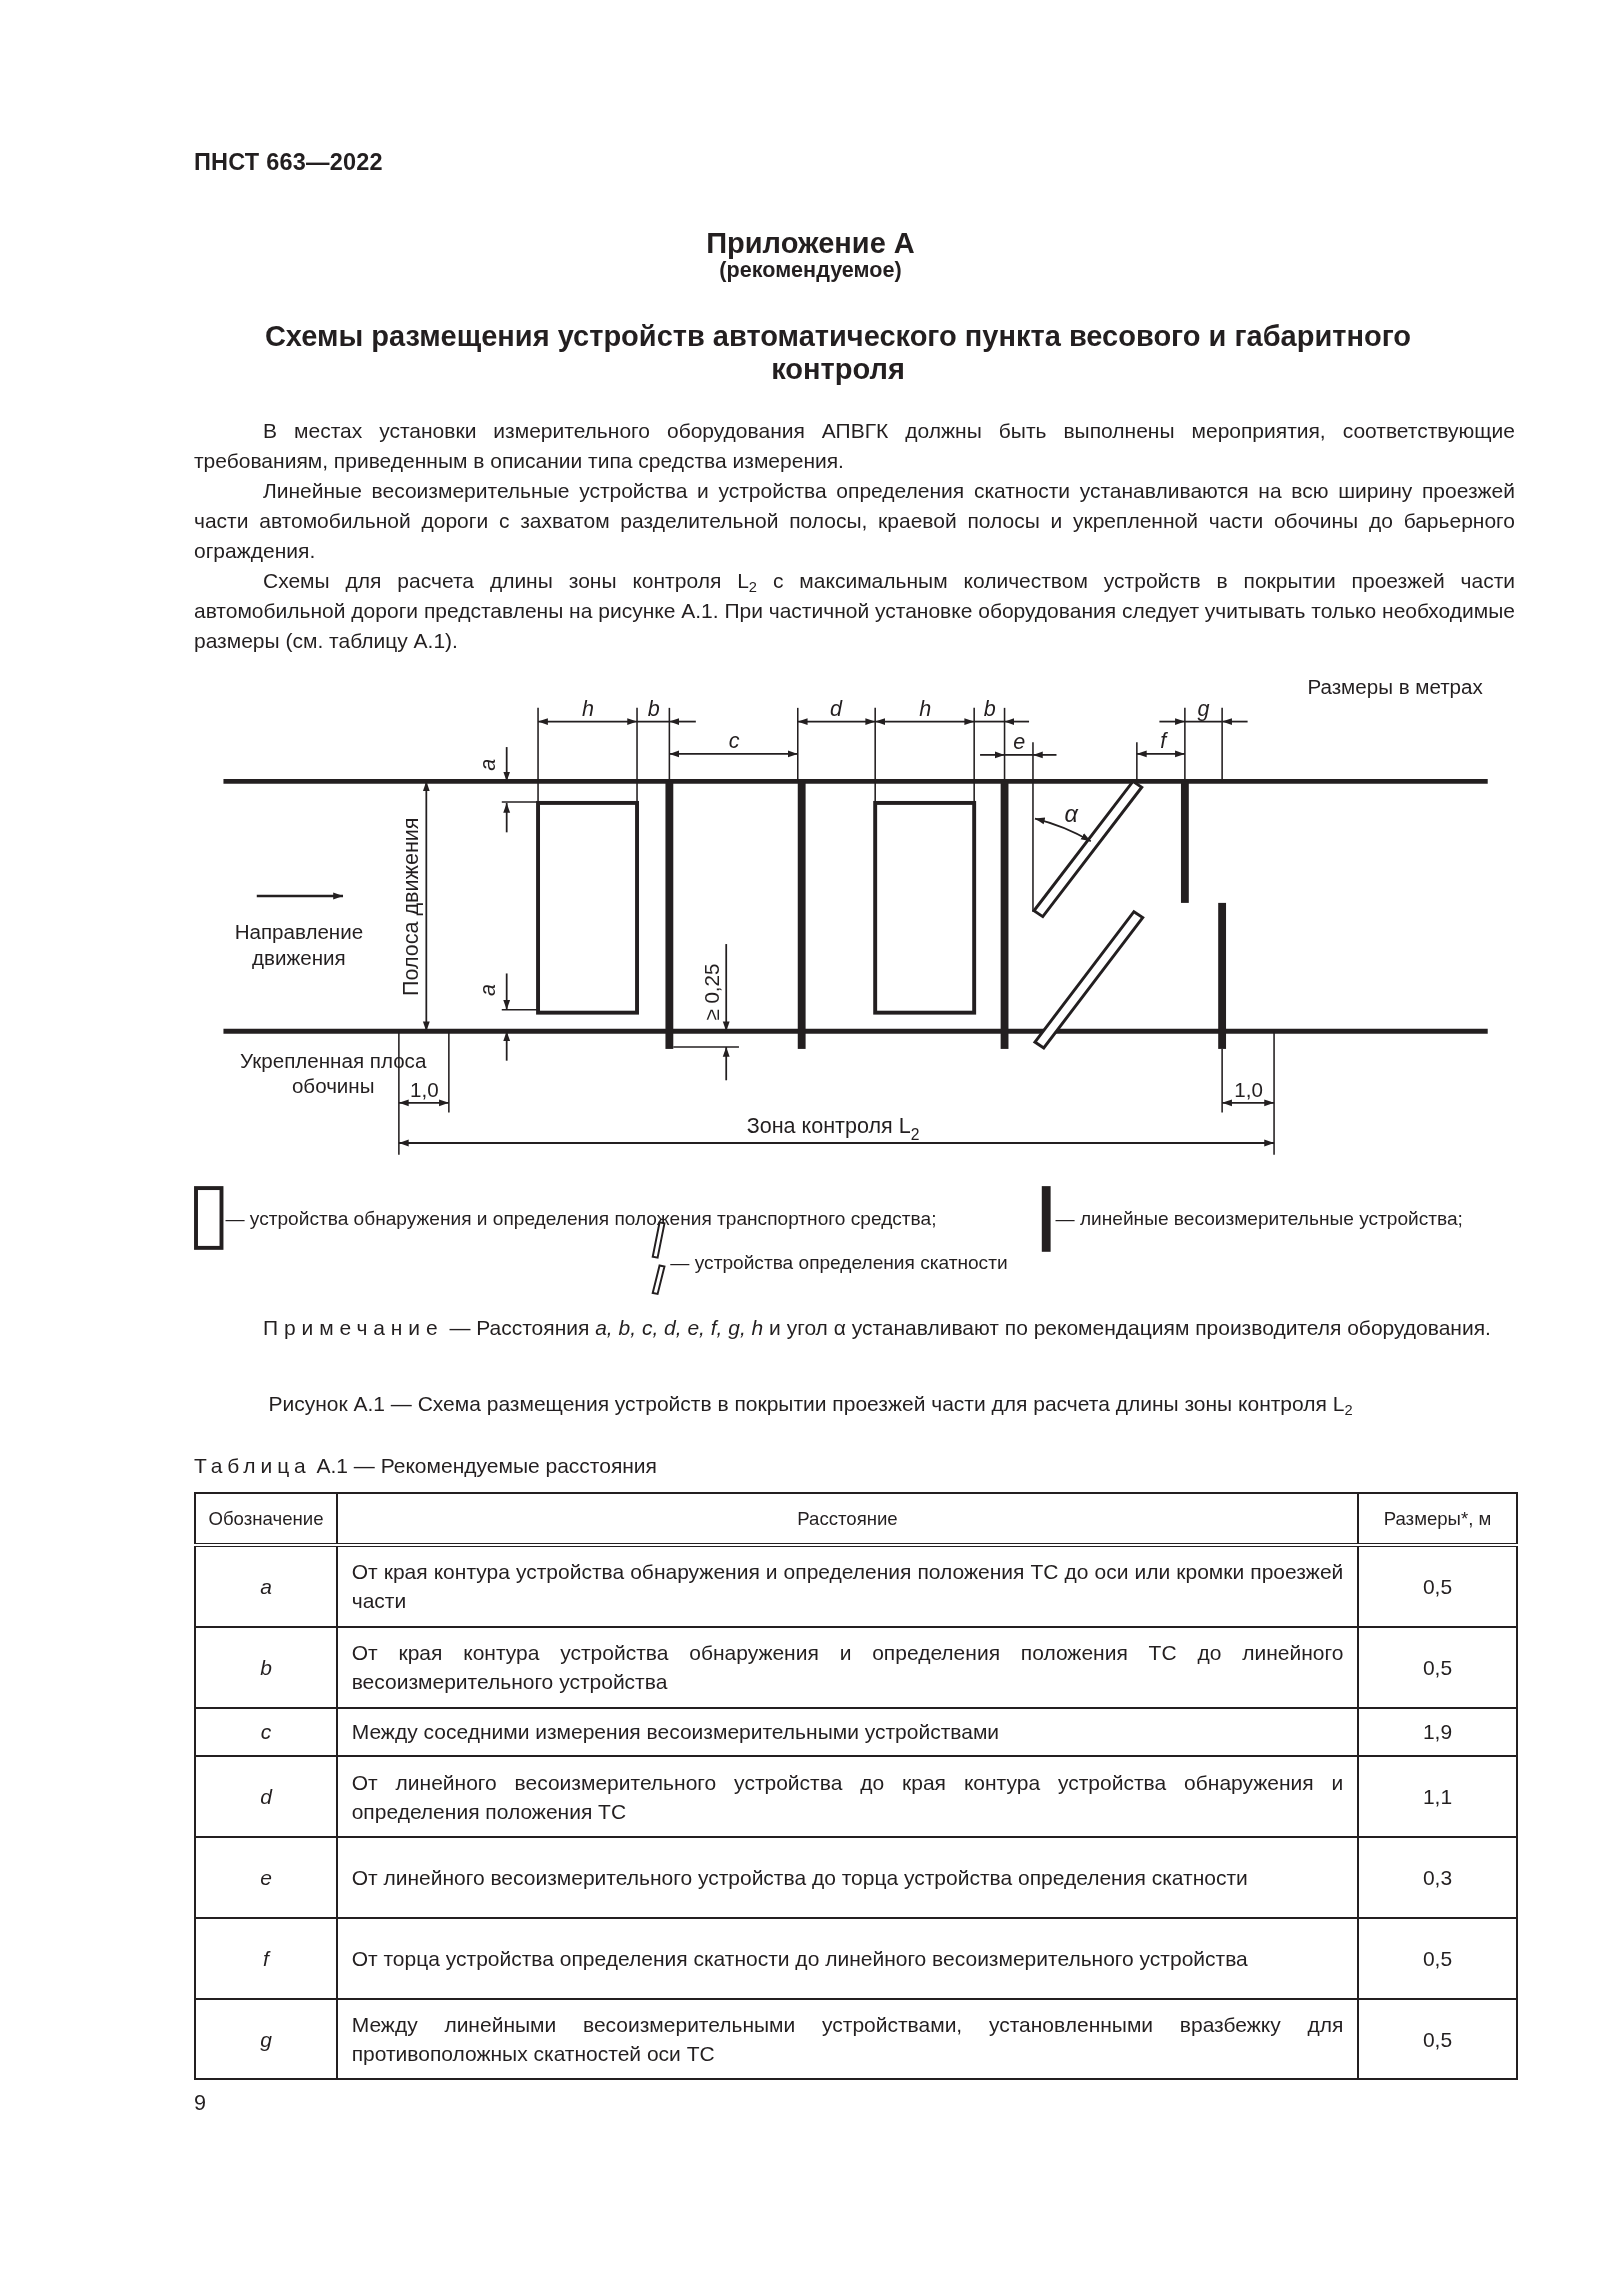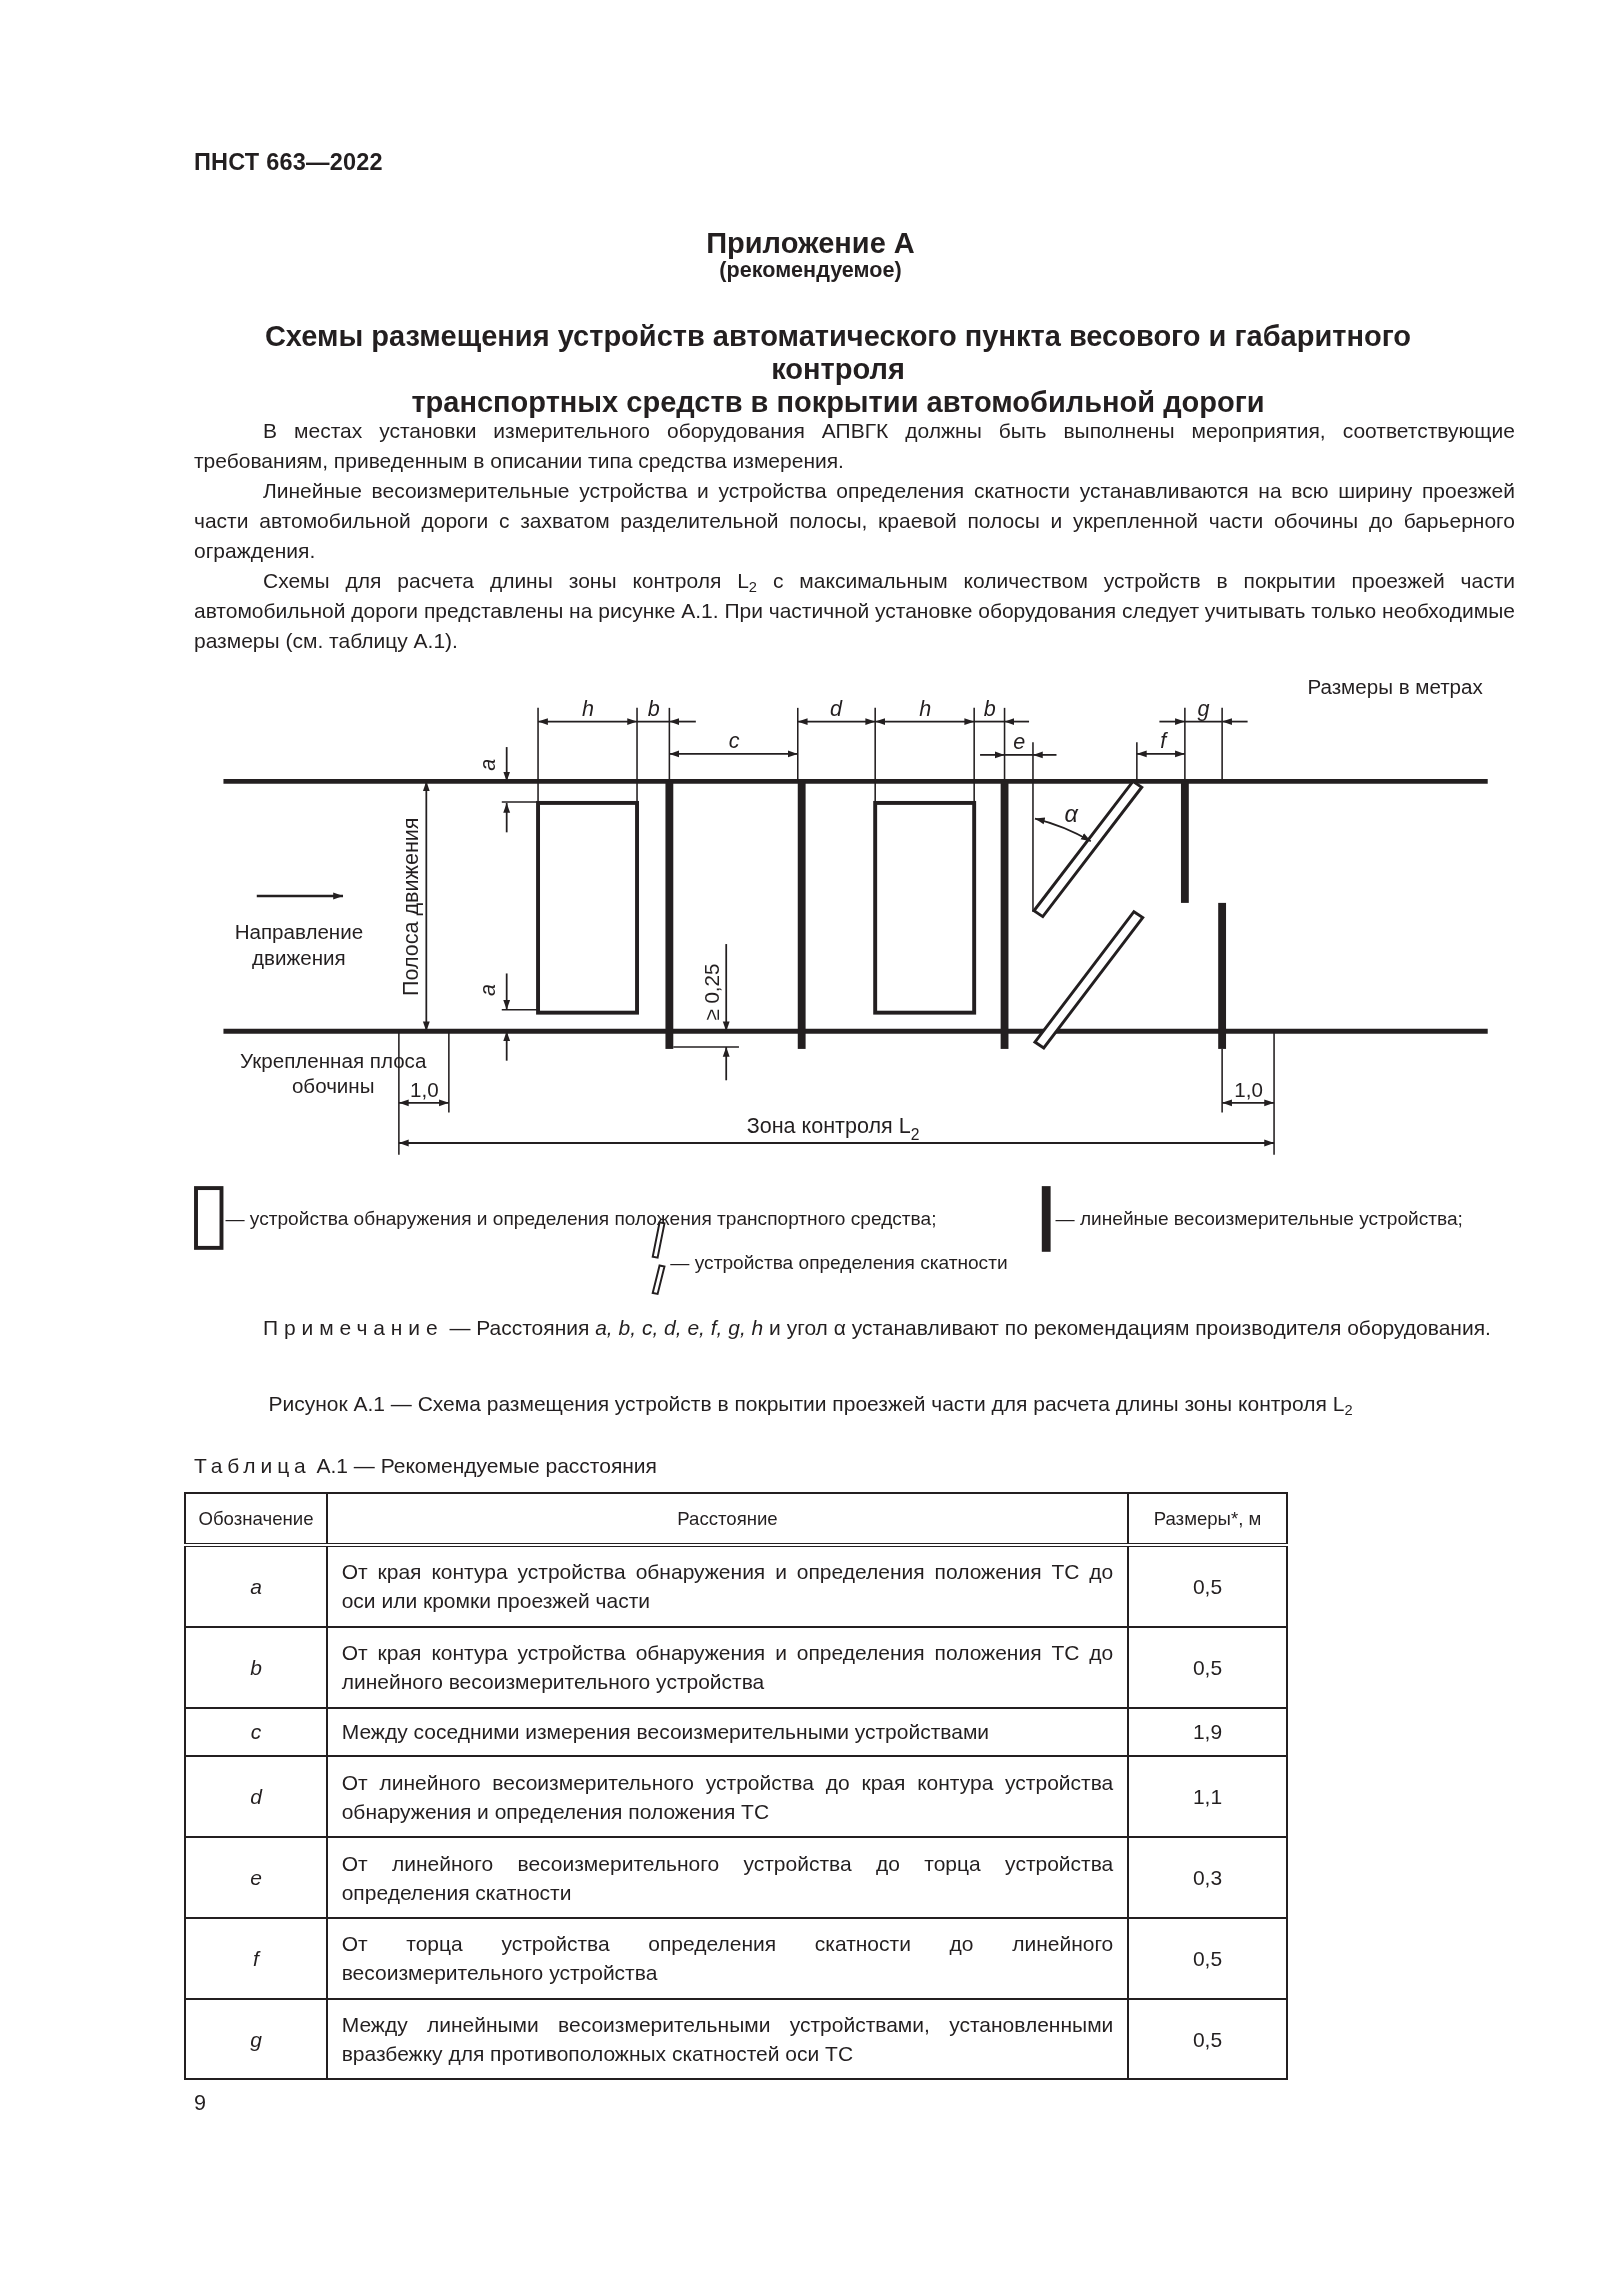--- a/index.html
+++ b/index.html
@@ -17,42 +17,41 @@
   sub { font-size: 70%; vertical-align: -3.9px; line-height: 0; }
   .fig-svg { left: 0; top: 0; }
   .fig-svg text { font-family: "Liberation Sans", "DejaVu Sans", sans-serif; fill: #231f20; }
   .note { left: 194px; width: 1321px; top: 1313px; font-size: 21px; line-height: 30px; text-align: justify; }
   .note .lbl { letter-spacing: 5.9px; padding-left: 69px; }
   .note i { font-style: italic; }
   .fig-caption { left: 0; width: 1621px; top: 1392px; text-align: center; font-size: 21px; }
   .tbl-caption { left: 194px; top: 1454px; font-size: 21px; }
   .tbl-caption .lbl { letter-spacing: 4.9px; }
   table.dist {
-    position: absolute; left: 184px; top: 1492px; width: 1104px;
+    position: absolute; left: 194px; top: 1492px; width: 1324px;
     border-collapse: collapse; font-size: 21px; line-height: 29px; border-radius: 28px;
   }
   table.dist td, table.dist th { border: 2px solid #231f20; }
   table.dist th { font-weight: normal; font-size: 18.6px; height: 47px; border-bottom: 4.9px double #231f20; }
   table.dist td { padding: 3.9px 13.7px; }
   table.dist td.sym { text-align: center; font-style: italic; width: 140px; padding: 0; }
   table.dist td.val { text-align: center; width: 157px; padding: 0; }
   table.dist td.desc { text-align: justify; }
   table.dist tr.r2 td { height: 71px; }
   table.dist tr.r1 td { height: 39px; }
   .page-num { left: 194px; top: 2090px; font-size: 21.6px; }
 </style>
 </head>
 <body>
 
 <div class="abs doc-code">ПНСТ 663—2022</div>
 <div class="abs annex-title">Приложение А</div>
 <div class="abs annex-sub">(рекомендуемое)</div>
 <div class="abs main-title">
   <div>Схемы размещения устройств автоматического пункта весового и габаритного контроля</div>
-  <div>транспортных средств в покрытии автомобильной дороги</div>
 </div>
 
 <div class="abs body-text">
   <p>В местах установки измерительного оборудования АПВГК должны быть выполнены мероприятия, соответствующие требованиям, приведенным в описании типа средства измерения.</p>
   <p>Линейные весоизмерительные устройства и устройства определения скатности устанавливаются на всю ширину проезжей части автомобильной дороги с захватом разделительной полосы, краевой полосы и укрепленной части обочины до барьерного ограждения.</p>
   <p><span>Схемы для расчета длины зоны контроля L</span><sub>2</sub><span> с максимальным количеством устройств в покрытии проезжей части автомобильной дороги представлены на рисунке А.1. При частичной установке оборудования следует учитывать только необходимые размеры (см. таблицу А.1).</span></p>
 </div>
 
 <svg class="abs fig-svg" width="1621" height="1304" viewBox="0 0 1654 1330" xmlns="http://www.w3.org/2000/svg">
   <defs>

